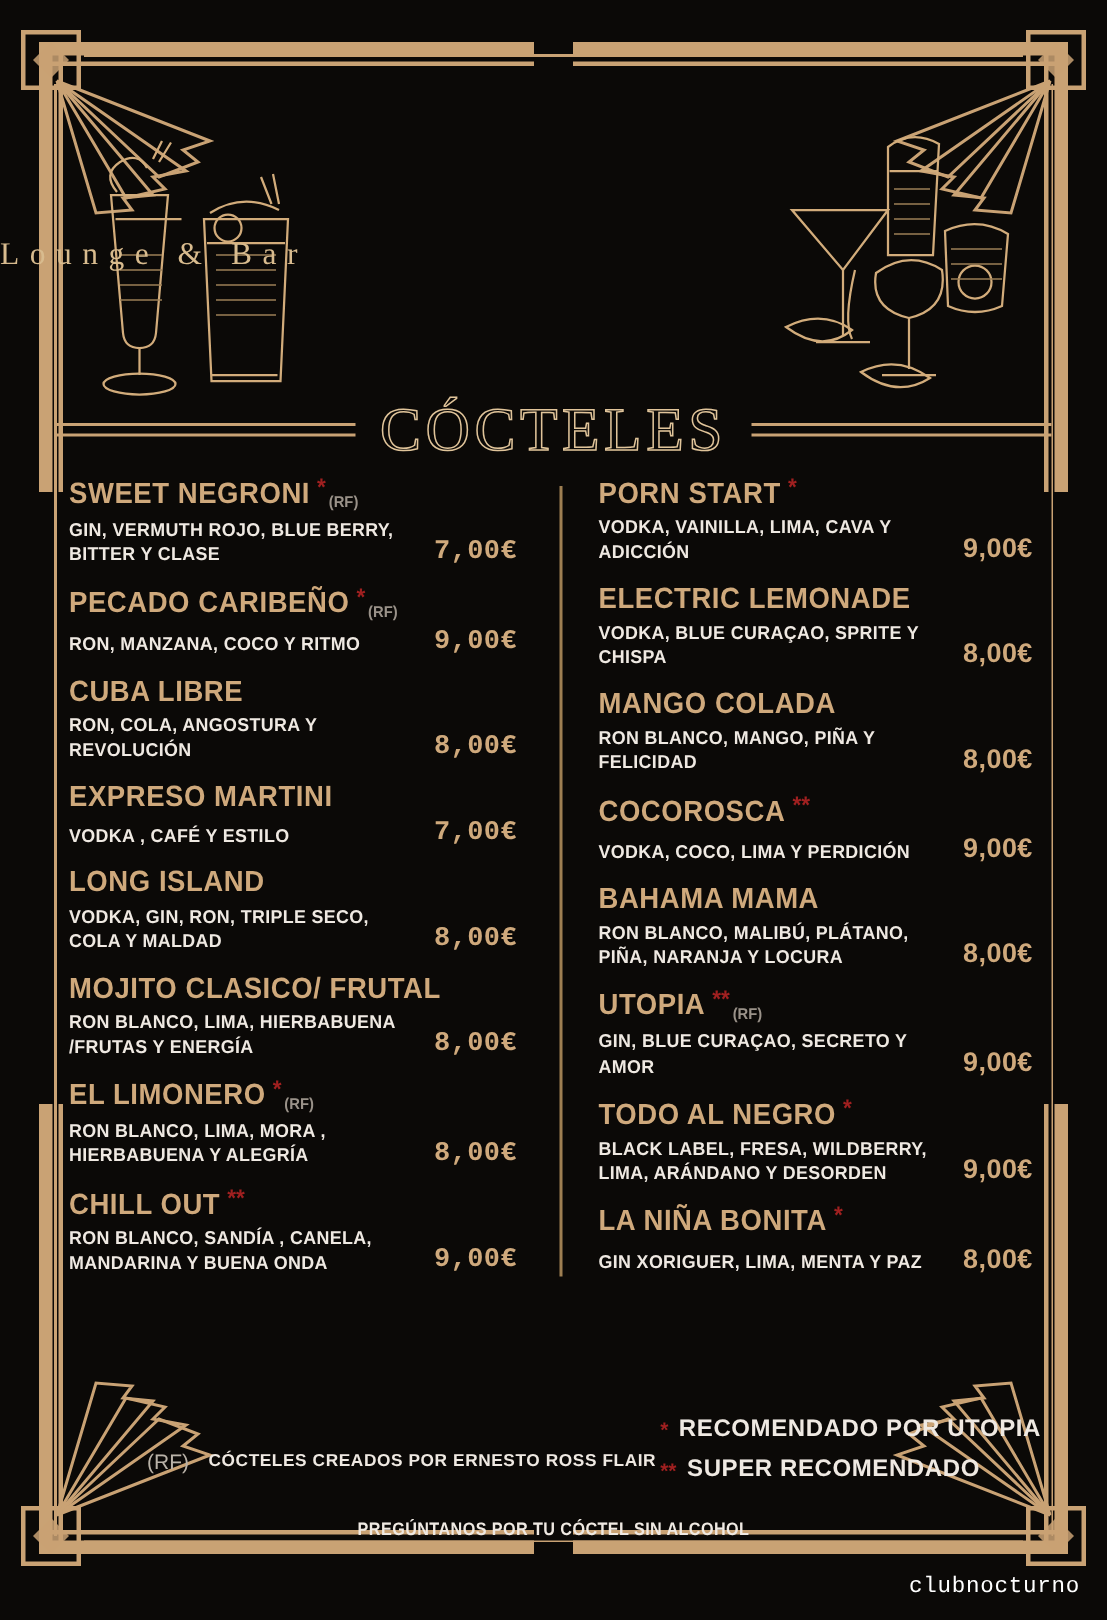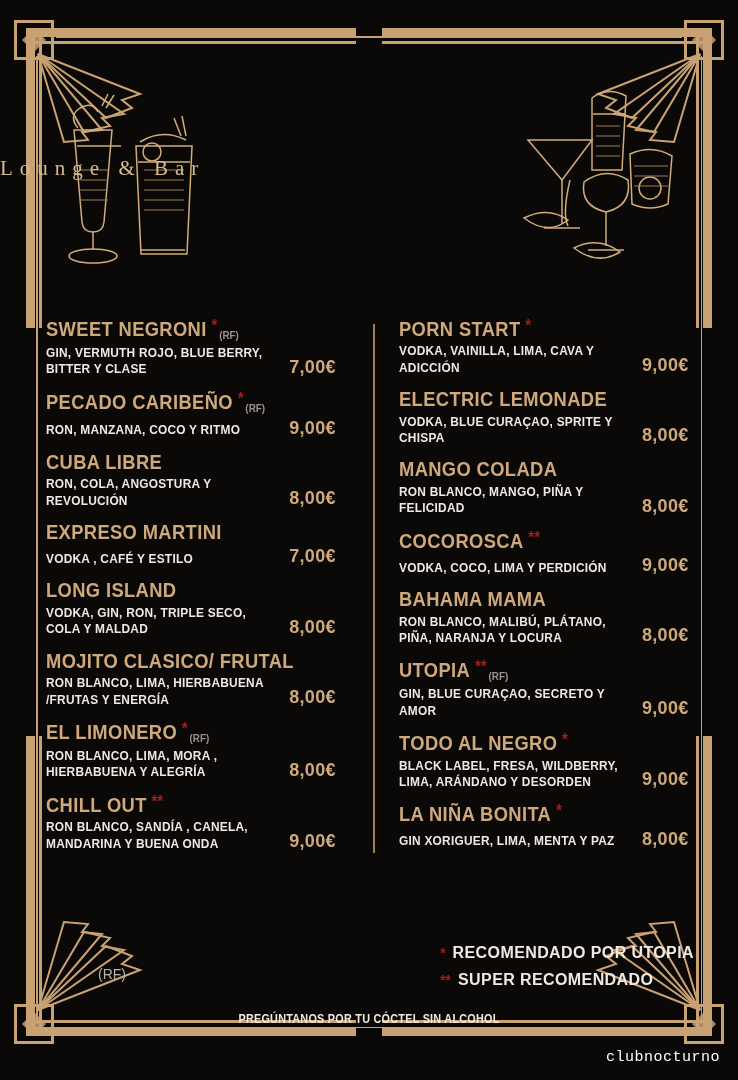--- a/index.html
+++ b/index.html
@@ -105,21 +105,21 @@
   .item-body{display:flex;align-items:flex-end;justify-content:space-between;gap:8px;margin-top:4px;}
   .desc{
     font-weight:700;font-size:12.4px;letter-spacing:.25px;
     color:#efe9e2;line-height:1.32;text-transform:uppercase;
     transform:scaleX(.96);transform-origin:left center;
   }
   .price{
     font-weight:700;font-size:18px;color:#cfa97c;white-space:nowrap;
     letter-spacing:.3px;flex:0 0 auto;
   }
-  .col.left .price{min-width:62px;text-align:left;}
+  .col.left .price{min-width:62px;text-align:left;font-family:Liberation Mono, monospace;}
   .col.right .price{min-width:62px;text-align:left;}
 
   
   .legend{position:absolute;right:44px;top:944px;text-align:left;}
   .legend-row{display:flex;align-items:center;gap:7px;margin-bottom:9px;justify-content:flex-start;}
   .legend-star{color:#a02020;font-size:14px;font-weight:700;line-height:1;}
   .legend-text{color:#efe9e2;font-size:16px;font-weight:700;letter-spacing:.4px;text-transform:uppercase;text-align:center;}
 
   .rf-note{position:absolute;left:98px;top:966px;display:flex;gap:13px;align-items:flex-start;}
   .rf-note .tag{color:#b9b2a8;font-size:14px;font-weight:400;}
@@ -245,20 +245,25 @@
   </svg>
 
   <div class="brand">
     <div class="brand-name">
       <span class="half bottom">UTOPIA</span>
       <span class="half top">UTOPIA</span>
     </div>
     <div class="brand-sub">Lounge &amp; Bar</div>
   </div>
 
+  <div class="section-wrap">
+    <div class="rule"></div>
+    <div class="section-title">CÓCTELES</div>
+    <div class="rule"></div>
+  </div>
 
   <div class="columns">
     <div class="col left" id="col-left">
         <div class="item">
           <div class="item-name">SWEET NEGRONI<span class="star">*</span><span class="rf">(RF)</span></div>
           <div class="item-body">
             <div class="desc">GIN, VERMUTH ROJO, BLUE BERRY, BITTER Y CLASE</div>
             <div class="price">7,00€</div>
           </div>
         </div>
@@ -368,20 +373,21 @@
           <div class="item-body">
             <div class="desc">GIN XORIGUER, LIMA, MENTA Y PAZ</div>
             <div class="price">8,00€</div>
           </div>
         </div>
       </div>
   </div>
 
   <div class="rf-note">
     <span class="tag">(RF)</span>
+    <span class="txt">CÓCTELES CREADOS POR ERNESTO ROSS FLAIR</span>
   </div>
 
   <div class="legend" id="legend">
       <div class="legend-row">
         <span class="legend-star">*</span>
         <span class="legend-text">RECOMENDADO POR UTOPIA</span>
       </div>
       <div class="legend-row">
         <span class="legend-star">**</span>
         <span class="legend-text">SUPER RECOMENDADO</span>

